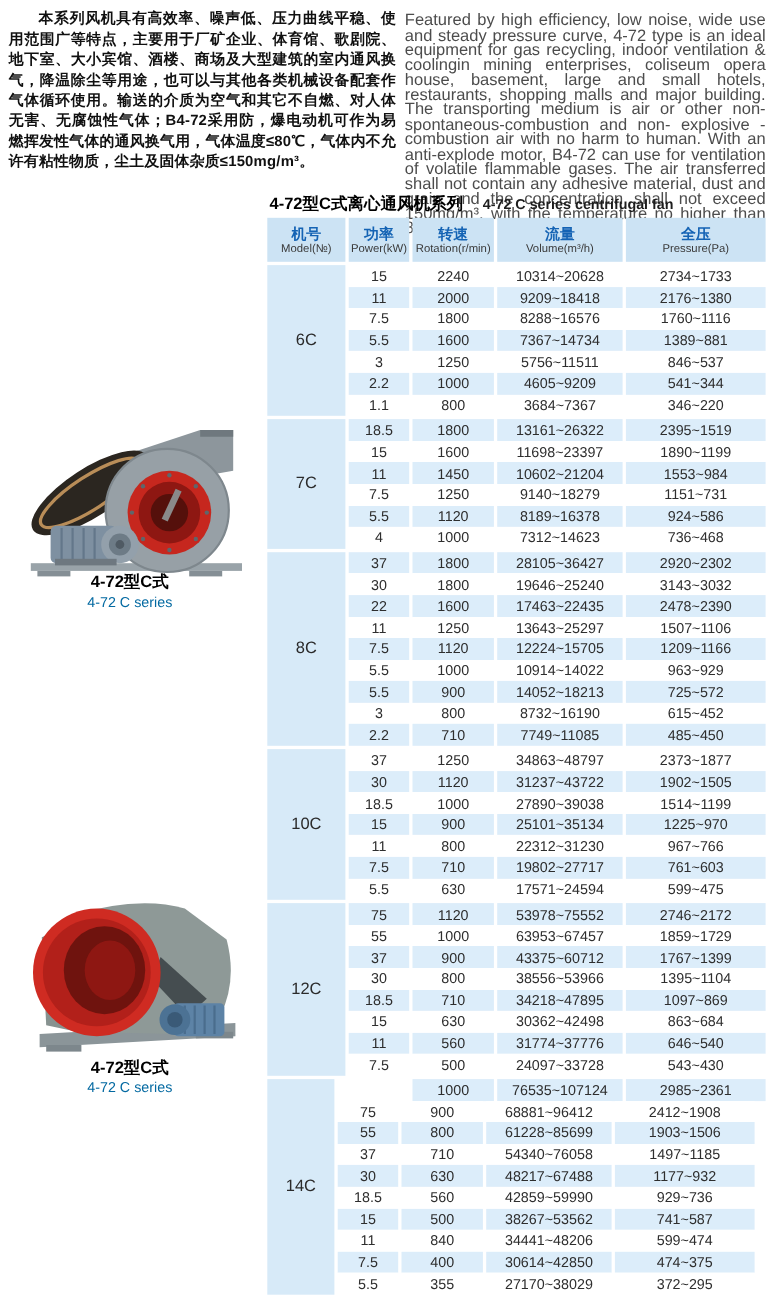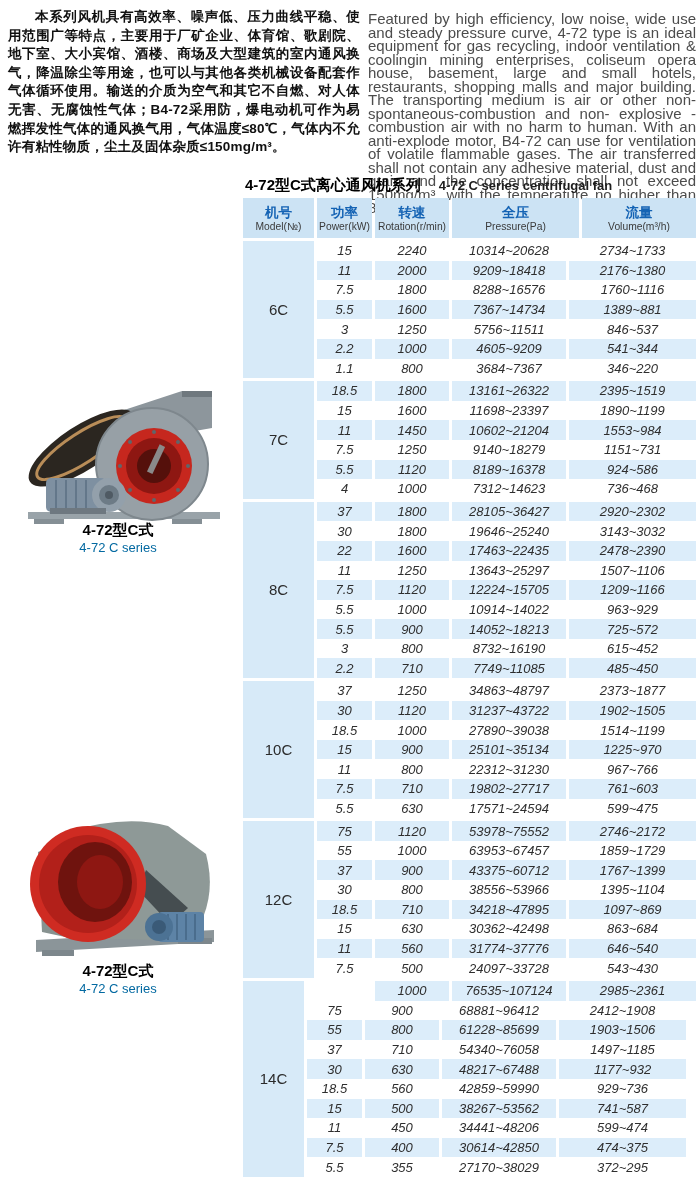--- a/index.html
+++ b/index.html
@@ -23,21 +23,21 @@
   .title-en{font-size:13px;font-weight:600;color:#1d1d1d;margin-left:18px;}
   
   .spec-table{position:absolute;left:243px;top:198px;width:453px;}
   .thead{display:flex;gap:3px;height:40px;}
   .th{background:#cce3f4;display:flex;flex-direction:column;justify-content:center;align-items:center;}
   .th .zh{font-size:13.5px;font-weight:bold;color:#1463b4;line-height:17px;}
   .th .en{font-size:10.3px;color:#3a3a3a;line-height:12px;}
   .group{display:flex;gap:3px;margin-top:3px;}
   .model-cell{background:#d7eaf8;display:flex;align-items:center;justify-content:center;
     font-size:15px;color:#2b2b2b;}
-  .rows{display:flex;flex-direction:column;font-style:italic;}
+  .rows{display:flex;flex-direction:column;}
   .row{display:flex;gap:3px;height:19.6px;}
   .cell{display:flex;align-items:center;justify-content:center;font-size:13px;color:#2e2e2e;background:#ffffff;}
   .row.alt .cell{background:#dcedfa;}
   
   .fan-wrap{position:absolute;}
   .fan-caption{position:absolute;width:232px;text-align:center;left:2px;}
   .fan-caption .zh{font-size:15px;font-weight:bold;color:#000;line-height:18px;}
   .fan-caption .en{font-size:13px;color:#0369a1;line-height:17px;}
 </style>
 </head>
@@ -58,27 +58,27 @@
         <div class="en">Model(№)</div>
       </div>
       <div class="th" style="width: 55px;">
         <div class="zh">功率</div>
         <div class="en">Power(kW)</div>
       </div>
       <div class="th" style="width: 74px;">
         <div class="zh">转速</div>
         <div class="en">Rotation(r/min)</div>
       </div>
+      <div class="th" style="width: 114px;">
+        <div class="zh">流量</div>
+        <div class="en">Volume(m³/h)</div>
+      </div>
       <div class="th" style="width: 127px;">
         <div class="zh">全压</div>
         <div class="en">Pressure(Pa)</div>
-      </div>
-      <div class="th" style="width: 114px;">
-        <div class="zh">流量</div>
-        <div class="en">Volume(m³/h)</div>
       </div>
     </div>
   <div id="table-groups">
       <div class="group">
         <div class="model-cell" style="width: 71px;">6C</div>
         <div class="rows">
           <div class="row">
             <div class="cell" style="width: 55px;">15</div>
             <div class="cell" style="width: 74px;">2240</div>
             <div class="cell" style="width: 114px;">10314~20628</div>
@@ -362,21 +362,21 @@
             <div class="cell" style="width: 127px;">929~736</div>
           </div>
           <div class="row alt">
             <div class="cell" style="width: 55px;">15</div>
             <div class="cell" style="width: 74px;">500</div>
             <div class="cell" style="width: 114px;">38267~53562</div>
             <div class="cell" style="width: 127px;">741~587</div>
           </div>
           <div class="row">
             <div class="cell" style="width: 55px;">11</div>
-            <div class="cell" style="width: 74px;">450</div>
+            <div class="cell" style="width: 74px;">840</div>
             <div class="cell" style="width: 114px;">34441~48206</div>
             <div class="cell" style="width: 127px;">599~474</div>
           </div>
           <div class="row alt">
             <div class="cell" style="width: 55px;">7.5</div>
             <div class="cell" style="width: 74px;">400</div>
             <div class="cell" style="width: 114px;">30614~42850</div>
             <div class="cell" style="width: 127px;">474~375</div>
           </div>
           <div class="row">

